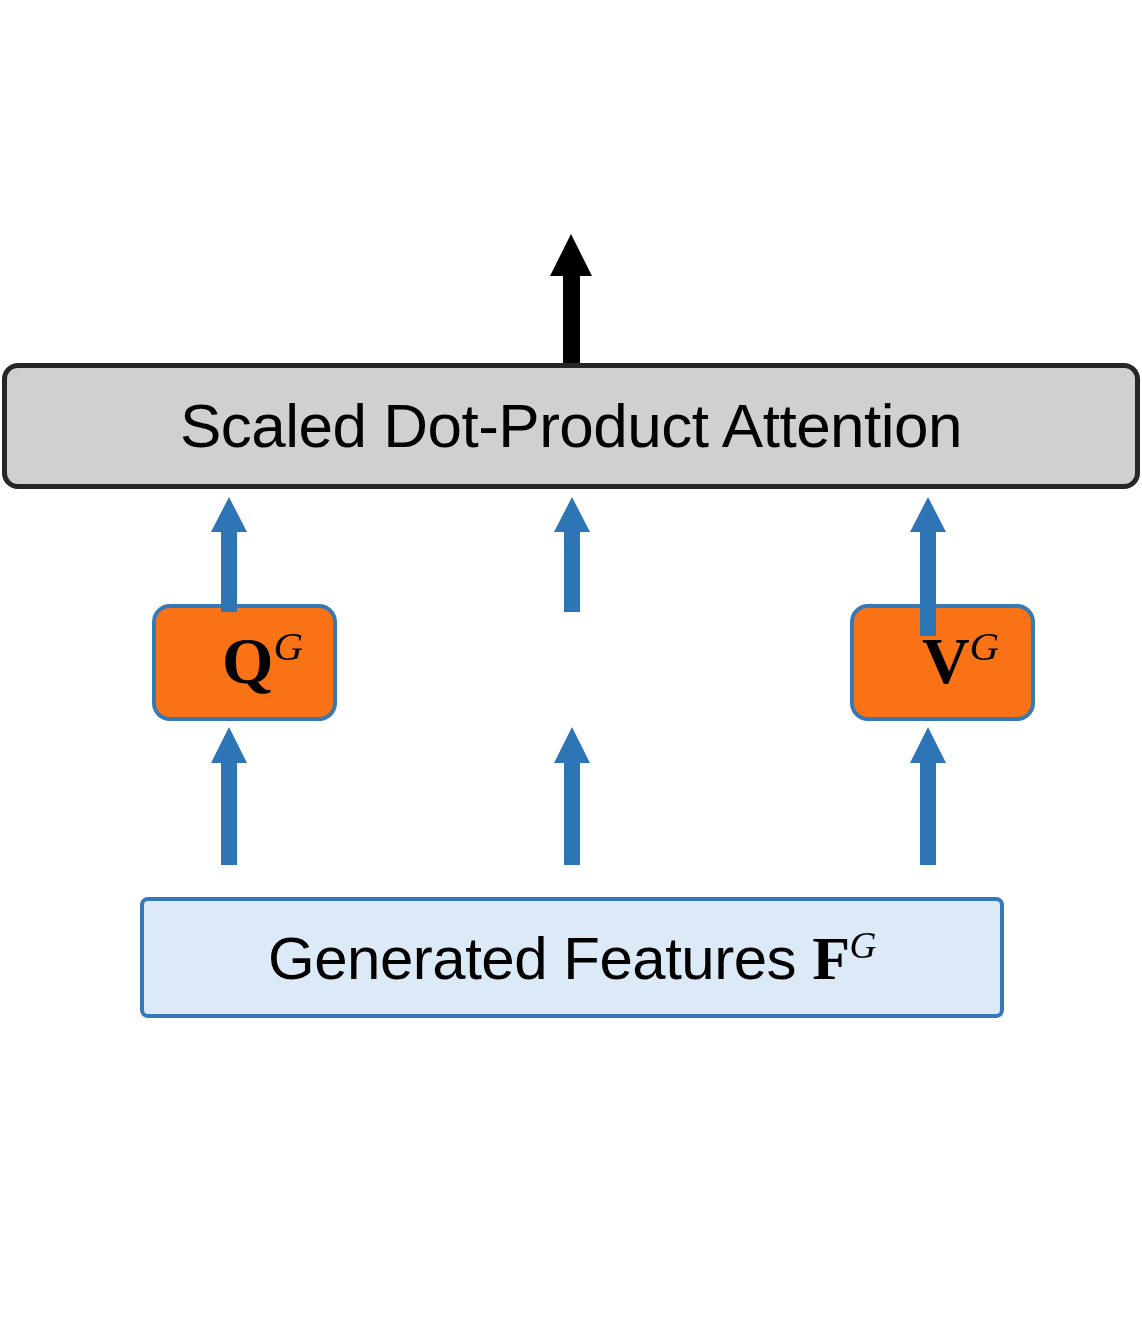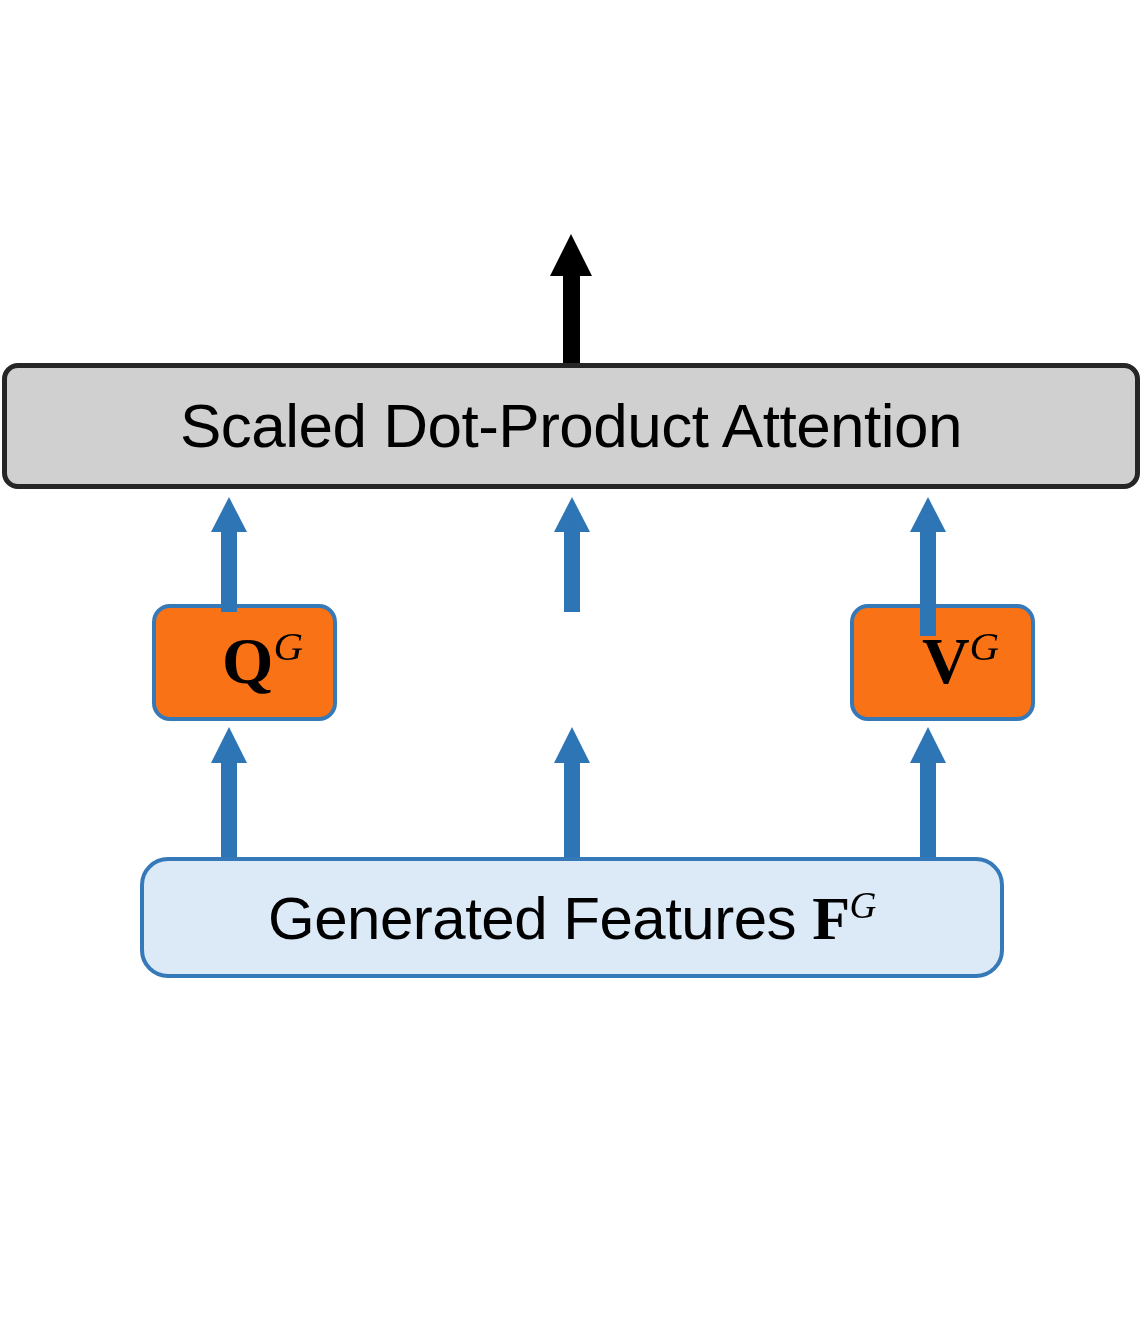--- a/index.html
+++ b/index.html
@@ -57,26 +57,26 @@
     border-radius: 18px;
     z-index: 6;
     padding-left: 36px;
   }
   .box-q { left: 152px; }
   .box-k { left: 495px; }
   .box-v { left: 850px; }
 
   .box-features {
     left: 140px;
-    top: 857px;
+    top: 897px;
     width: 864px;
     height: 121px;
     background: #DCE9F7;
     border: 4px solid #3579B8;
-    border-radius: 28px;
+    border-radius: 8px;
     z-index: 6;
   }
 
   
   .mathvar {
     font-family: "Liberation Serif", serif;
     font-weight: bold;
     font-style: normal;
   }
   .sup {

